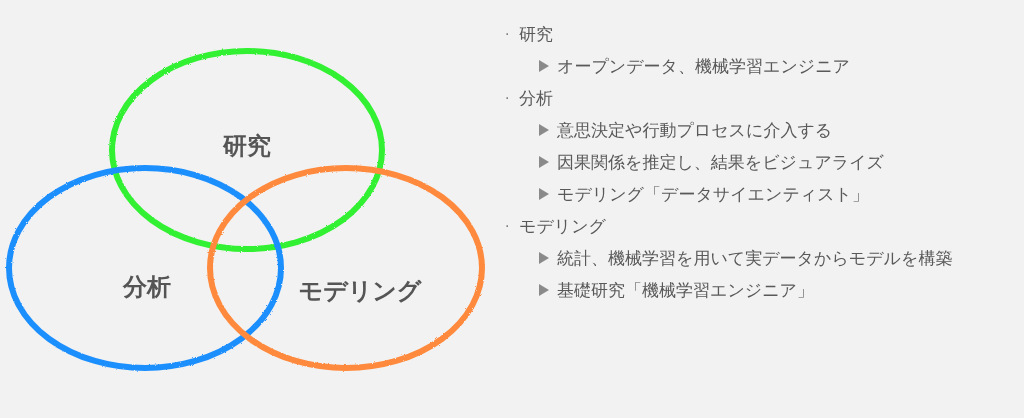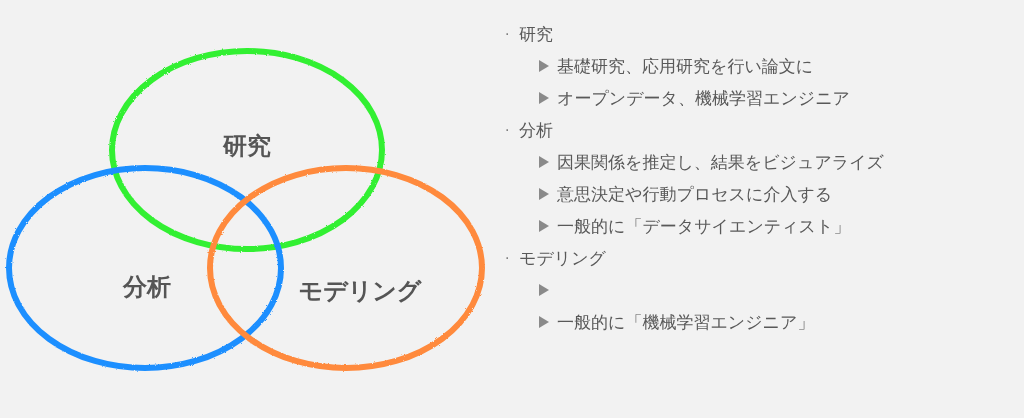--- a/index.html
+++ b/index.html
@@ -53,48 +53,45 @@
 </div>
 
 <div class="outline">
 
   <div class="topic">
     <span class="dot">·</span>
     <span>研究</span>
   </div>
   <div class="sub">
     <span class="tri"></span>
-    <span>基礎研究、応用研究を行い論文に</span>
-  </div>
-  <div class="sub">
-    <span class="tri"></span>
     <span>オープンデータ、機械学習エンジニア</span>
   </div>
 
   <div class="topic">
     <span class="dot">·</span>
     <span>分析</span>
   </div>
   <div class="sub">
     <span class="tri"></span>
+    <span>意思決定や行動プロセスに介入する</span>
+  </div>
+  <div class="sub">
+    <span class="tri"></span>
     <span>因果関係を推定し、結果をビジュアライズ</span>
   </div>
   <div class="sub">
     <span class="tri"></span>
-    <span>意思決定や行動プロセスに介入する</span>
-  </div>
-  <div class="sub">
-    <span class="tri"></span>
-    <span>一般的に「データサイエンティスト」</span>
+    <span>モデリング「データサイエンティスト」</span>
   </div>
 
   <div class="topic">
     <span class="dot">·</span>
     <span>モデリング</span>
   </div>
   <div class="sub">
     <span class="tri"></span>
+    <span>統計、機械学習を用いて実データからモデルを構築</span>
   </div>
   <div class="sub">
     <span class="tri"></span>
-    <span>一般的に「機械学習エンジニア」</span>
+    <span>基礎研究「機械学習エンジニア」</span>
   </div>
 </div>
 
 </body></html>

